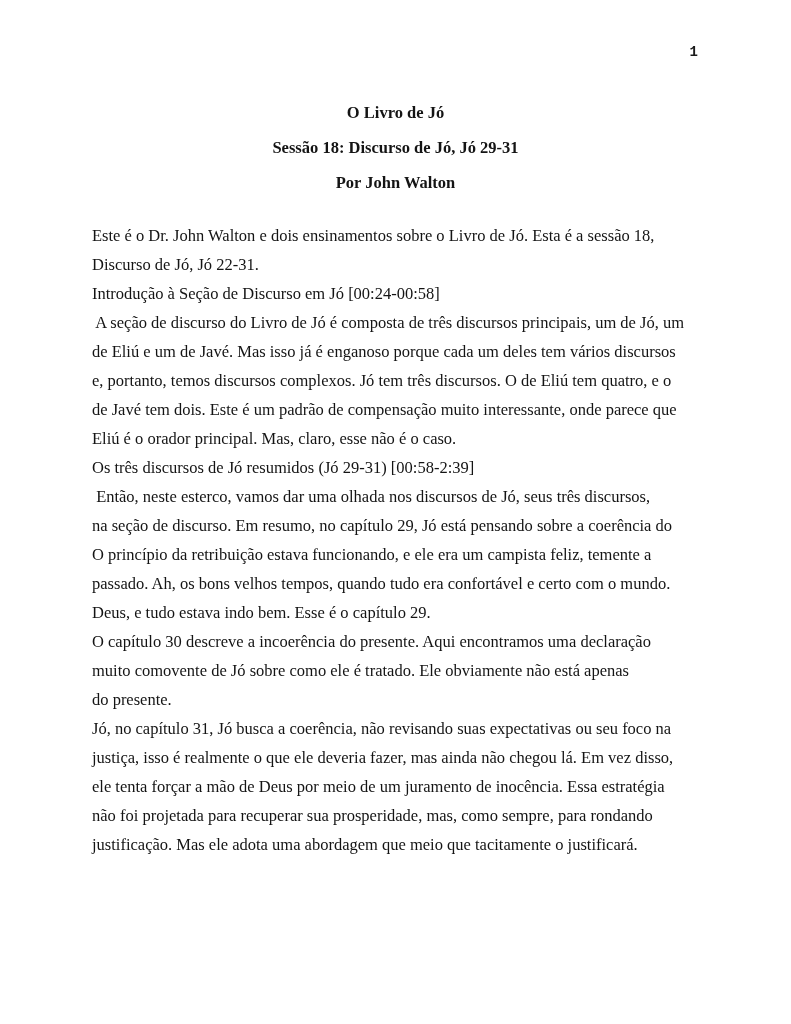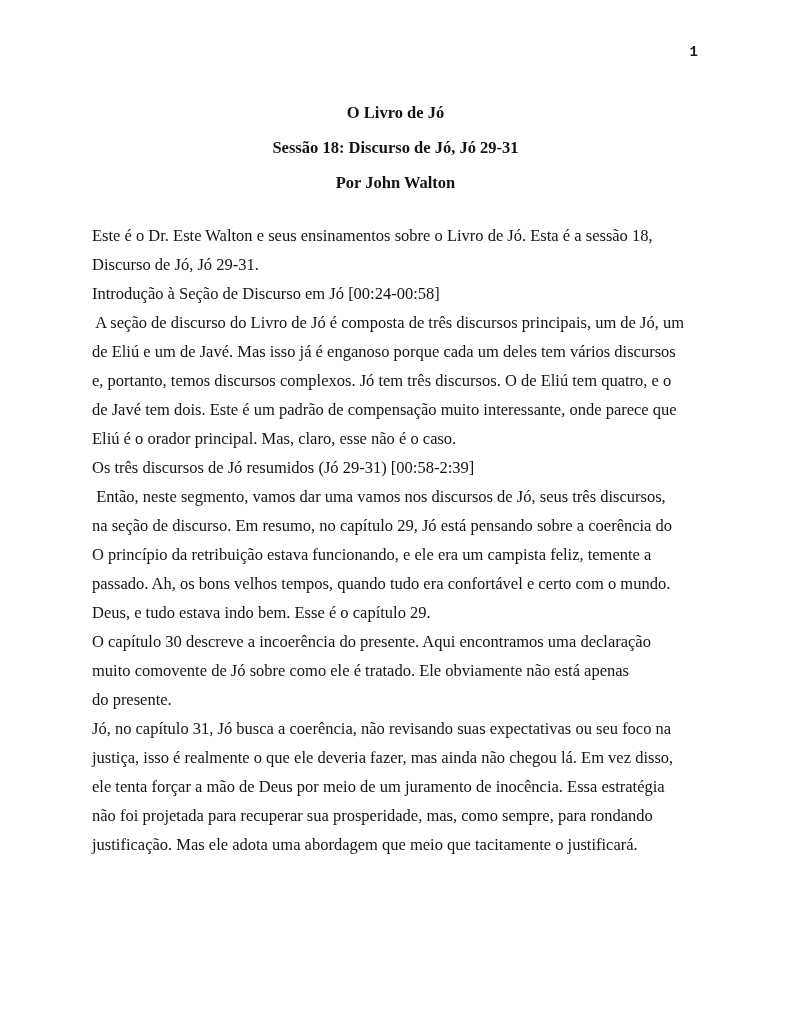--- a/index.html
+++ b/index.html
@@ -63,34 +63,34 @@
   <div class="page-number">1</div>
 
   <div class="title-block">
     <div class="title-line">O Livro de Jó</div>
     <div class="title-line">Sessão 18: Discurso de Jó, Jó 29-31</div>
     <div class="title-line">Por John Walton</div>
   </div>
 
   <div class="content">
 
-    <div class="line">Este é o Dr. Este Walton e seus ensinamentos sobre o Livro de Jó. Esta é a sessão 18,</div>
-    <div class="line">Discurso de Jó, Jó 29-31.</div>
+    <div class="line">Este é o Dr. John Walton e dois ensinamentos sobre o Livro de Jó. Esta é a sessão 18,</div>
+    <div class="line">Discurso de Jó, Jó 22-31.</div>
 
     <div class="line bold">Introdução à Seção de Discurso em Jó [00:24-00:58]</div>
 
     <div class="line"> A seção de discurso do Livro de Jó é composta de três discursos principais, um de Jó, um</div>
     <div class="line">de Eliú e um de Javé. Mas isso já é enganoso porque cada um deles tem vários discursos</div>
     <div class="line">e, portanto, temos discursos complexos. Jó tem três discursos. O de Eliú tem quatro, e o</div>
     <div class="line">de Javé tem dois. Este é um padrão de compensação muito interessante, onde parece que</div>
     <div class="line">Eliú é o orador principal. Mas, claro, esse não é o caso.</div>
 
     <div class="line bold">Os três discursos de Jó resumidos (Jó 29-31) [00:58-2:39]</div>
 
-    <div class="line"> Então, neste segmento, vamos dar uma vamos nos discursos de Jó, seus três discursos,</div>
+    <div class="line"> Então, neste esterco, vamos dar uma olhada nos discursos de Jó, seus três discursos,</div>
     <div class="line">na seção de discurso. Em resumo, no capítulo 29, Jó está pensando sobre a coerência do</div>
     <div class="line">O princípio da retribuição estava funcionando, e ele era um campista feliz, temente a</div>
     <div class="line">passado. Ah, os bons velhos tempos, quando tudo era confortável e certo com o mundo.</div>
     <div class="line">Deus, e tudo estava indo bem. Esse é o capítulo 29.</div>
 
     <div class="line">O capítulo 30 descreve a incoerência do presente. Aqui encontramos uma declaração</div>
     <div class="line">muito comovente de Jó sobre como ele é tratado. Ele obviamente não está apenas</div>
     <div class="line">do presente.</div>
 
     <div class="line">Jó, no capítulo 31, Jó busca a coerência, não revisando suas expectativas ou seu foco na</div>

